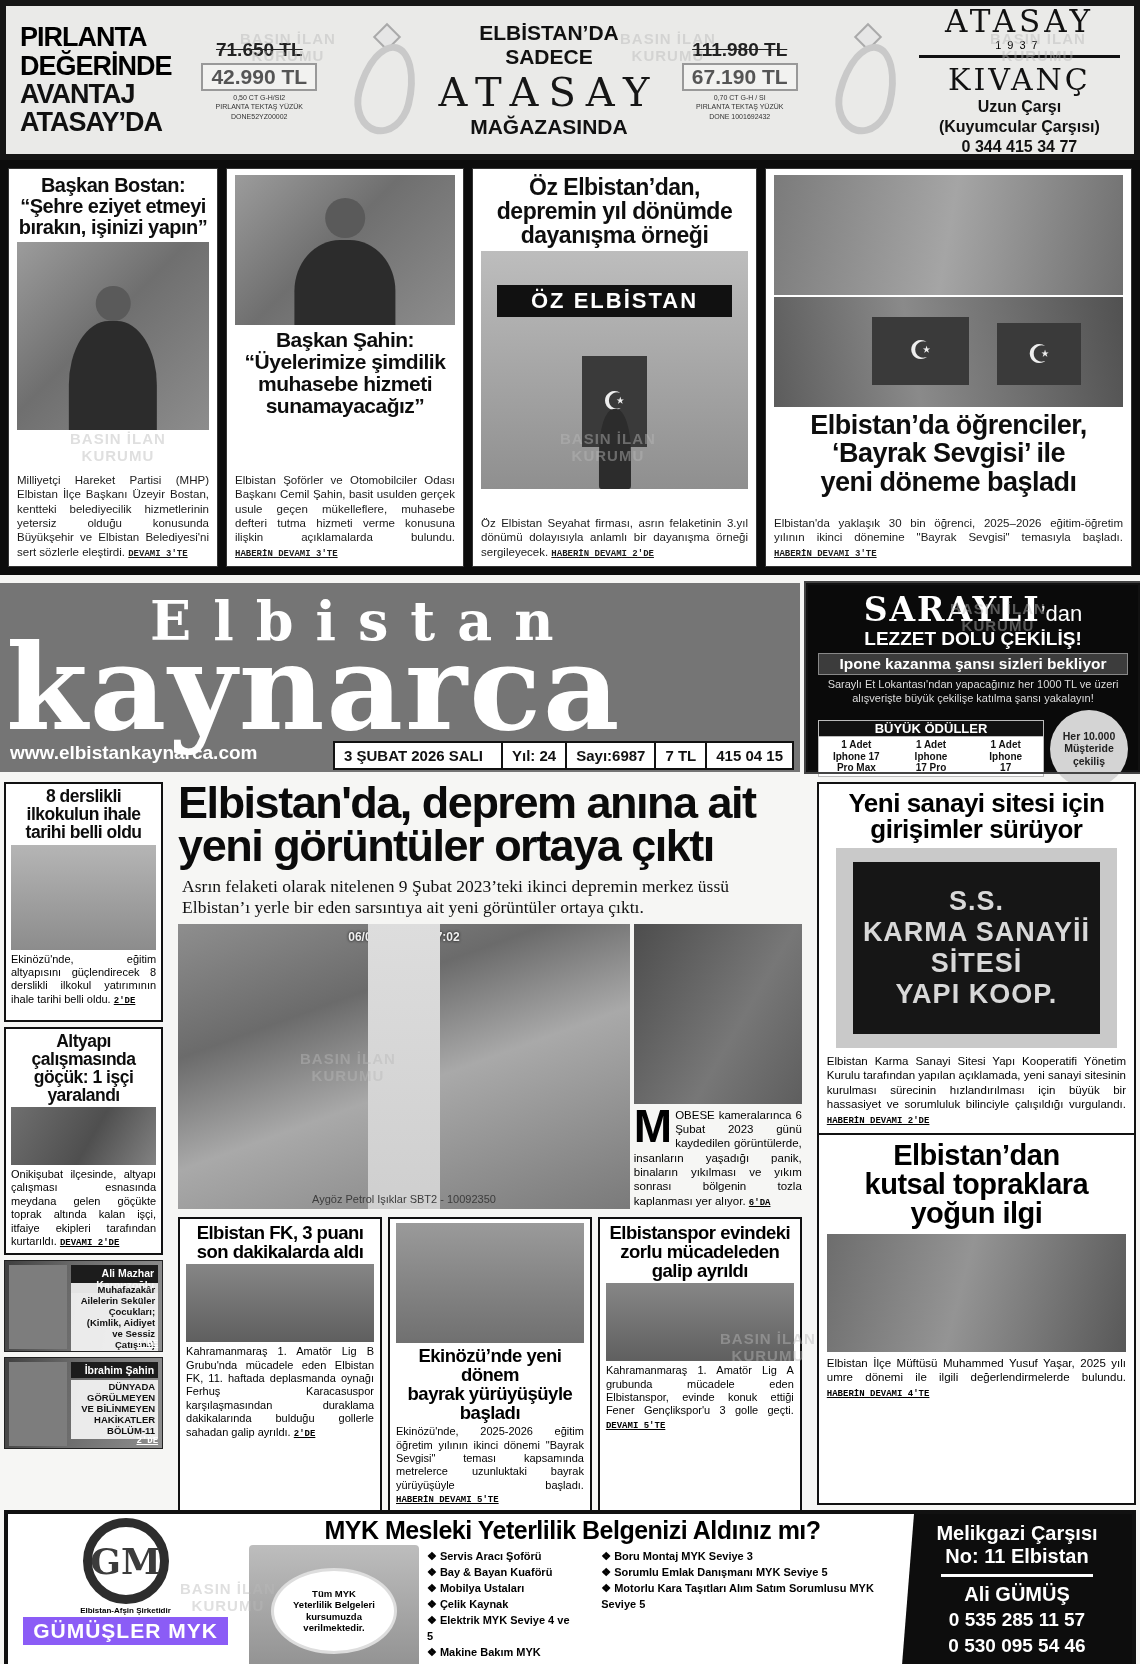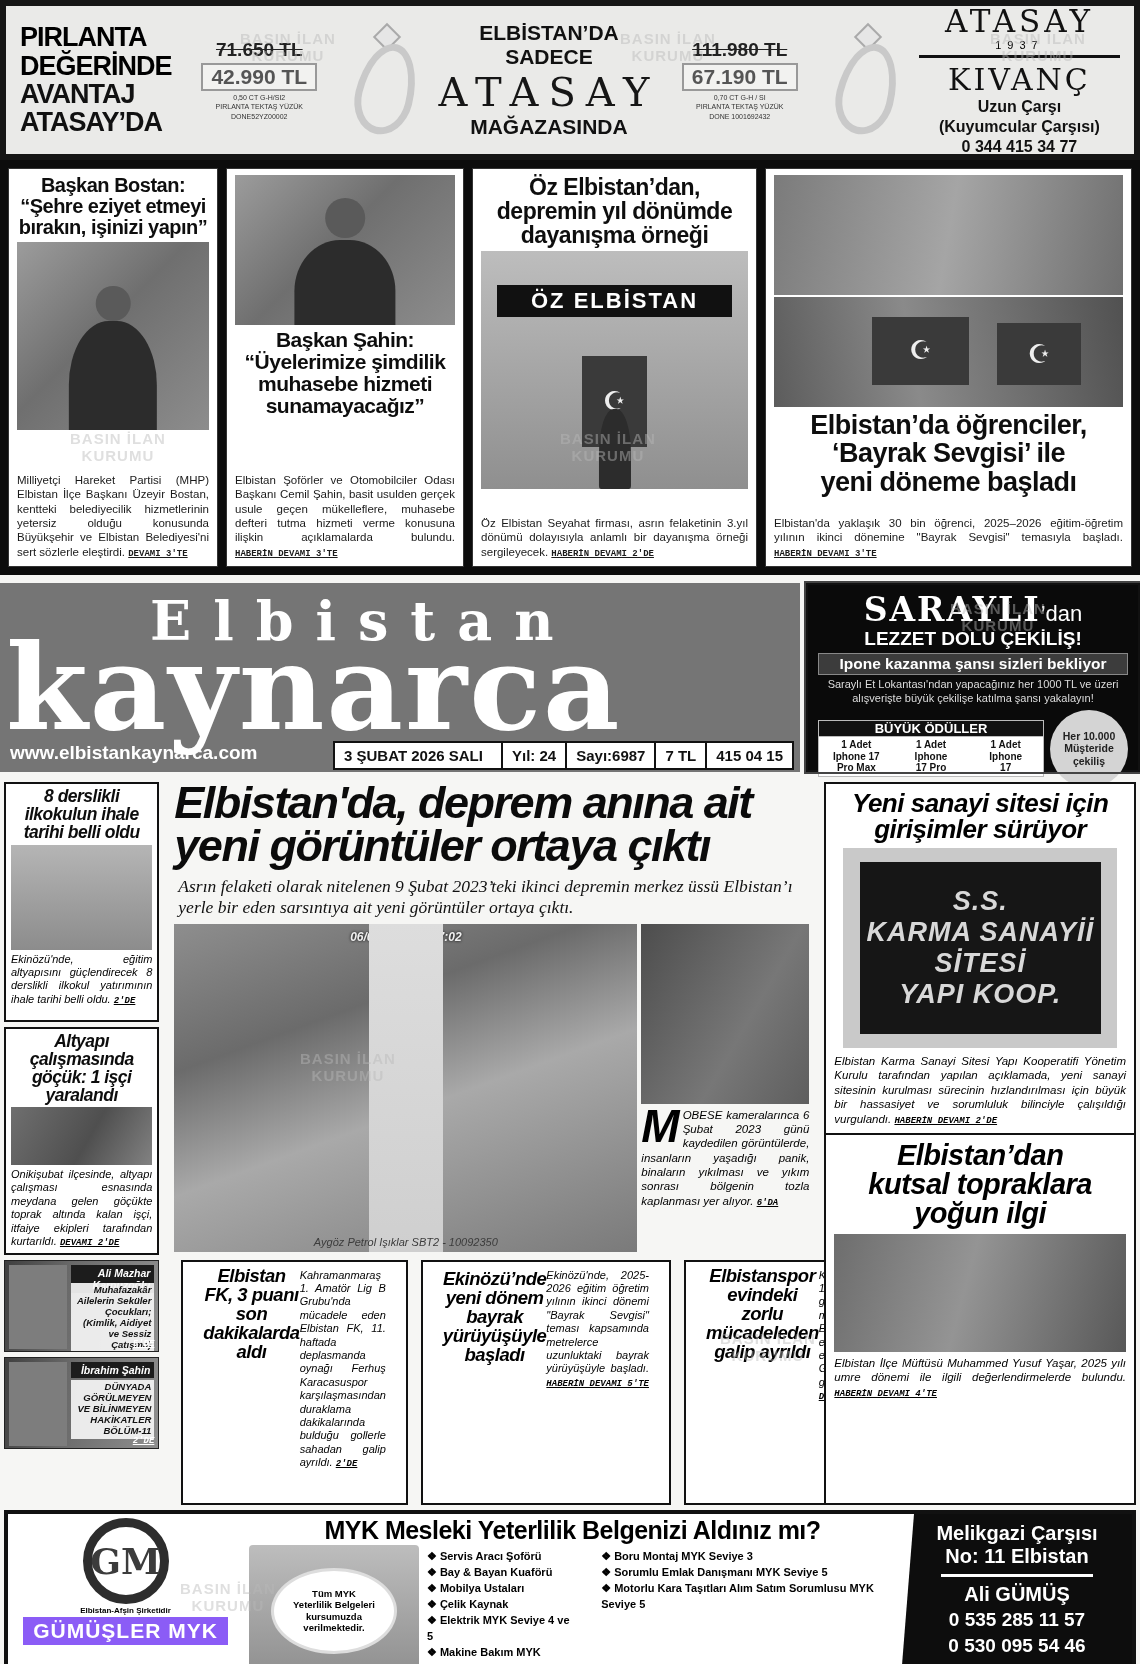--- a/index.html
+++ b/index.html
@@ -63,21 +63,21 @@
   .sarayli .l2 { font-weight:bold; font-size:15.5px; text-align:center; background:#3c3c3c; border:1px solid #888; margin:3px 0; padding:1px 0; }
   .sarayli .body { font-size:11px; text-align:center; line-height:1.25; color:#ddd; }
   .sarayli .bottom { display:flex; gap:6px; margin-top:4px; align-items:center; }
   .prizes { flex:1; border:1px solid #bbb; background:#fff; color:#111; }
   .prizes .ph { background:#111; color:#fff; font-weight:bold; text-align:center; font-size:13px; border-bottom:1px solid #bbb; }
   .prizes .row { display:flex; }
   .prizes .p { flex:1; font-weight:bold; font-size:10px; text-align:center; line-height:1.15; padding:2px 0; }
   .badge { width:78px; height:78px; background:#d4d4d4; border-radius:50%; color:#222; font-weight:bold; font-size:10.5px; display:flex; align-items:center; justify-content:center; text-align:center; line-height:1.2; }
 
   
-  .content { display:flex; gap:15px; padding:4px 4px 0 4px; height:727px;font-style:italic; }
+  .content { display:flex; gap:15px; padding:4px 4px 0 4px; height:727px; }
   .leftcol { width:162px; display:flex; flex-direction:column; gap:5px; }
   .lbox { border:2px solid #111; background:#fff; padding:4px 5px; display:flex; flex-direction:column; }
   .lbox .hl { font-weight:bold; font-size:17.5px; text-align:center; line-height:1.02; letter-spacing:-0.5px; color:#0d0d0d; }
   .lbox .body { font-size:11px; text-align:justify; line-height:1.22; margin-top:3px; }
   .colmn { position:relative; height:92px; background:linear-gradient(100deg,#3f3f3f,#6a6a6a 40%,#8f8f8f); border:1px solid #222; overflow:hidden; }
   .colmn .face { position:absolute; left:4px; top:4px; width:58px; height:84px; background:#7d7d7d; }
   .colmn .face:after { content:""; }
   .colmn .name { position:absolute; right:4px; top:4px; left:66px; background:#1c1c1c; color:#fff; font-weight:bold; font-size:10.5px; text-align:right; padding:2px 4px; }
   .colmn .title { position:absolute; right:4px; top:22px; left:66px; color:#111; background:rgba(245,245,245,.92); font-weight:bold; font-size:9.5px; text-align:right; line-height:1.15; padding:2px 3px; }
   .colmn .more { position:absolute; right:4px; bottom:2px; color:#fff; }
@@ -88,21 +88,21 @@
   .mainimgs { display:flex; gap:4px; height:328px; }
   .cctv { position:relative; flex:1; background:linear-gradient(160deg,#8e8e8e,#6b6b6b 30%,#a9a9a9 55%,#7a7a7a); }
   .cctv .ts { position:absolute; top:6px; left:50%; transform:translateX(-50%); color:#f0f0f0; font-size:12px; font-weight:bold; text-shadow:0 0 3px #000; }
   .cctv .road { position:absolute; left:42%; top:0; width:16%; height:100%; background:linear-gradient(#ddd,#cfcfcf); }
   .cctv .cap { position:absolute; bottom:4px; left:50%; transform:translateX(-50%); color:#3c3c3c; font-size:11px; white-space:nowrap; }
   .sidecol { width:168px; display:flex; flex-direction:column; }
   .aerial { height:180px; background:linear-gradient(120deg,#4d4d4d,#777 60%,#5e5e5e); }
   .mobese { flex:1; font-size:11.5px; text-align:justify; line-height:1.25; padding-top:4px; }
   .mobese .dc { float:left; font-weight:bold; font-size:46px; line-height:.8; padding-right:3px; }
   .bottomrow { display:flex; gap:6px; margin-top:8px; flex:1; }
-  .bbox { flex:1; border:2px solid #111; background:#fff; padding:4px 20px; display:flex; flex-direction:row;margin-left:7px; }
+  .bbox { flex:1; border:2px solid #111; background:#fff; padding:4px 6px; display:flex; flex-direction:column; }
   .bbox .hl { font-weight:bold; font-size:18.5px; text-align:center; line-height:1.03; letter-spacing:-0.5px; }
   .bbox .body { font-size:11px; text-align:justify; line-height:1.22; margin-top:3px; }
   .team { height:78px; background:linear-gradient(#868686,#5f5f5f); margin-top:3px; }
   .march { height:120px; background:linear-gradient(#9a9a9a,#707070); }
 
   .rightcol { width:325px; display:flex; flex-direction:column; }
   .rbox { border:2px solid #111; background:#fff; padding:6px 8px; display:flex; flex-direction:column; flex:1; }
   .rbox .hl1 { font-weight:bold; font-size:26px; text-align:center; line-height:1.0; letter-spacing:-0.5px; }
   .sign { margin:6px auto; width:94%; height:200px; background:#c9c9c9; display:flex; align-items:center; justify-content:center; }
   .sign .plate { width:88%; height:86%; background:#161616; color:#d8d8d8; font-weight:bold; font-size:27px; text-align:center; display:flex; align-items:center; justify-content:center; line-height:1.15; letter-spacing:1px; }

